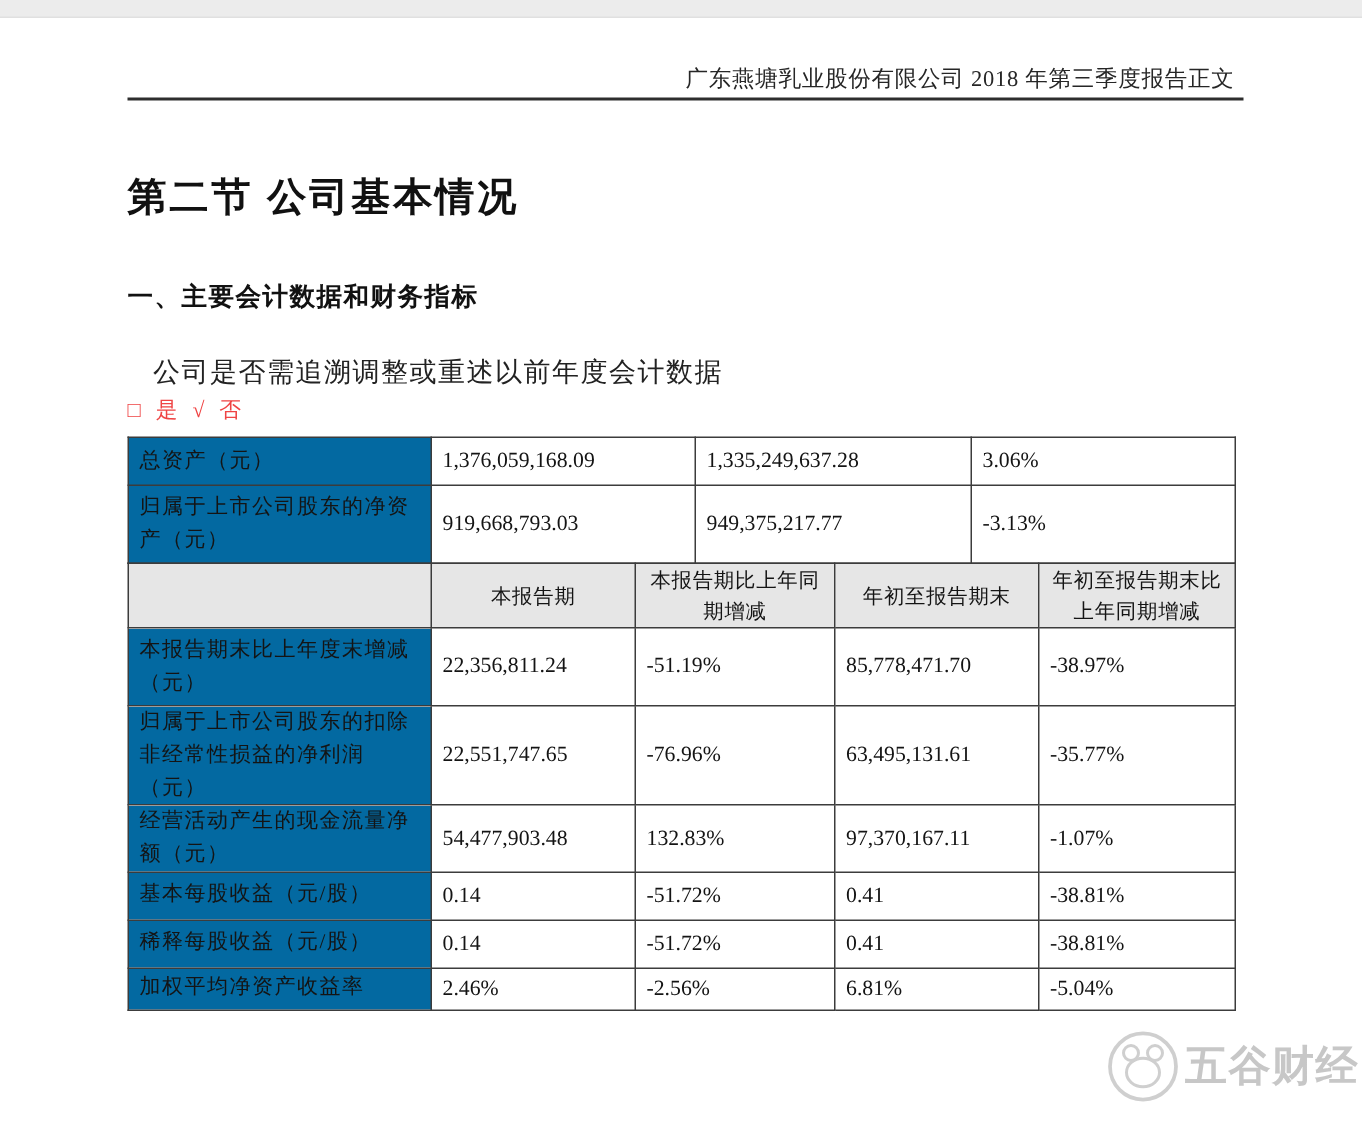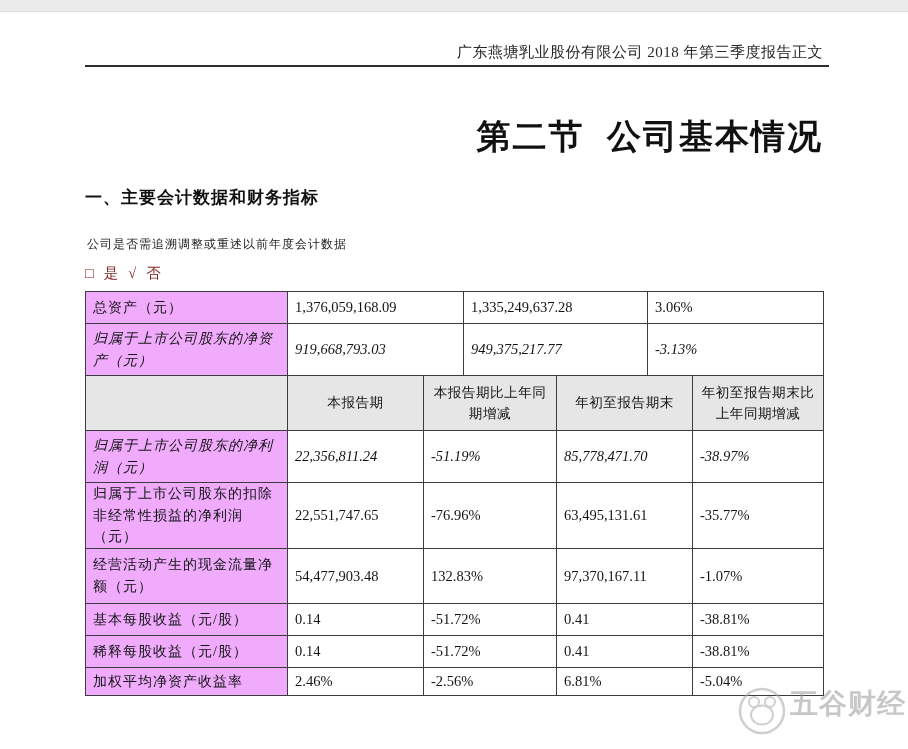--- a/index.html
+++ b/index.html
@@ -21,38 +21,38 @@
     font-size:15px;letter-spacing:0.5px;color:#262626;
     white-space:nowrap;
     text-align:center;
   }
   .header-rule{
     position:absolute;top:65px;left:85px;width:744px;height:0;
     border-top:2px solid #2e2e2e;
   }
   .doc-title{
     position:absolute;top:114px;left:85px;width:738px;margin:0;
-    text-align:right;
-    font-family:Liberation Mono, monospace;
-    font-size:34px;font-weight:bold;color:#111;
+    text-align:left;
+    font-family:Liberation Sans, sans-serif;
+    font-size:26px;font-weight:bold;color:#111;
     letter-spacing:2px;
   }
   .sub-heading{
     position:absolute;top:186px;left:85px;margin:0;
     font-family:Liberation Mono, monospace;
     font-size:17px;font-weight:bold;color:#111;
     letter-spacing:1px;
   }
   .question{
-    position:absolute;top:236px;left:87px;margin:0;
-    font-size:12px;letter-spacing:1px;color:#222;
+    position:absolute;top:236px;left:102px;margin:0;
+    font-size:18px;letter-spacing:1px;color:#222;
   }
   .option-line{
     position:absolute;top:264px;left:85px;margin:0;
-    font-size:14.5px;letter-spacing:1px;color:#7f1d1d;
+    font-size:14.5px;letter-spacing:1px;color:#ef4444;
   }
   .option-line span{margin-right:9px;}
 
   
   .tbl-wrap{position:absolute;left:85px;top:291px;}
   table.fin{
     border-collapse:collapse;
     table-layout:fixed;
     width:738px;
     font-size:14px;
@@ -67,41 +67,41 @@
     line-height:1.55;
     overflow:hidden;
   }
   table.fin th{
     background:#e6e6e6;
     text-align:center;
     letter-spacing:0.5px;
     font-size:13.6px;
   }
   table.fin td.lbl{
-    background:#f0abfc;
+    background:#0369a1;
     text-align:left;
     letter-spacing:1px;
   }
   table.fin td.num{
     background:#ffffff;
     text-align:left;
     padding-right:9px;
     font-size:14.5px;
   }
-  tr.h31{height:31px;} tr.h32{height:32px;} tr.h52{height:52px;font-style:italic;}
-  tr.h55{height:55px;} tr.h28{height:28px;}
+  tr.h31{height:31px;} tr.h32{height:32px;} tr.h52{height:52px;}
+  tr.h55{height:43px;} tr.h28{height:28px;}
 
   
   col.a1{width:202px;} col.a2{width:176px;} col.a3{width:184px;} col.a4{width:176px;}
   col.b1{width:202px;} col.b2{width:136px;} col.b3{width:133px;} col.b4{width:136px;} col.b5{width:131px;}
 
   
   .watermark{
     position:absolute;left:736px;top:685px;
-    display:flex;align-items:flex-start;
+    display:flex;align-items:center;
     opacity:0.55;
     pointer-events:none;
   }
   .wm-logo{width:52px;height:52px;flex:0 0 auto;}
   .wm-text{
     font-family:"Liberation Sans","DejaVu Sans",sans-serif;
     font-size:28px;font-weight:bold;color:#9a9a9a;
     letter-spacing:1px;white-space:nowrap;margin-left:2px;
   }
 </style>
@@ -161,21 +161,21 @@
         </colgroup>
       <tbody>
         <tr class="h55">
           <th></th>
           <th>本报告期</th>
           <th>本报告期比上年同期增减</th>
           <th>年初至报告期末</th>
           <th>年初至报告期末比上年同期增减</th>
         </tr>
         <tr class="h52">
-          <td class="lbl">归属于上市公司股东的净利润（元）</td>
+          <td class="lbl">本报告期末比上年度末增减（元）</td>
           <td class="num">22,356,811.24</td>
           <td class="num">-51.19%</td>
           <td class="num">85,778,471.70</td>
           <td class="num">-38.97%</td>
         </tr>
         <tr class="h55">
           <td class="lbl">归属于上市公司股东的扣除非经常性损益的净利润（元）</td>
           <td class="num">22,551,747.65</td>
           <td class="num">-76.96%</td>
           <td class="num">63,495,131.61</td>

